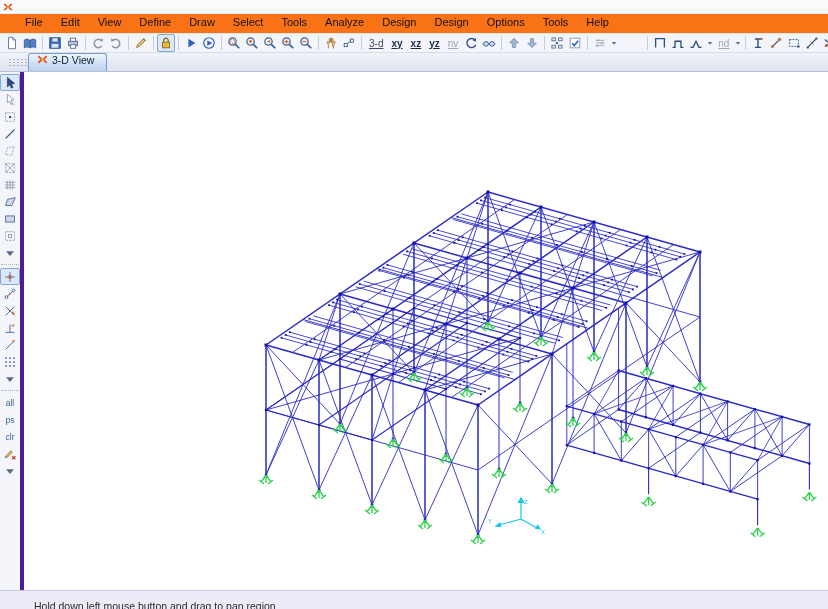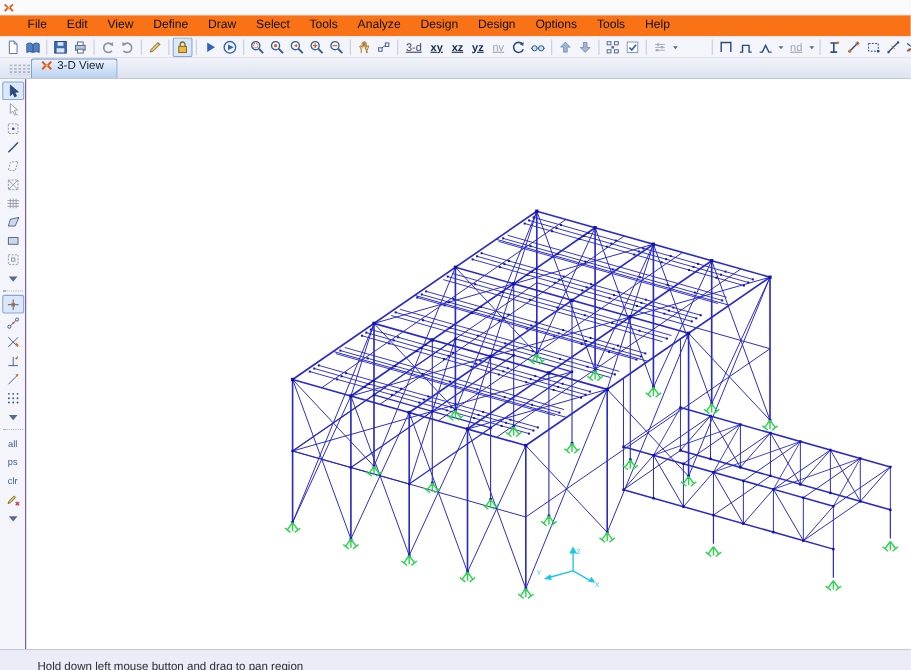--- a/index.html
+++ b/index.html
@@ -37,21 +37,21 @@
     border-bottom:1px solid #b9c3d8; display:flex; align-items:flex-end; padding-left:8px; }
   .grip { width:20px; height:10px; margin-bottom:3px;
     background-image:radial-gradient(#aab2c6 1px, transparent 1px); background-size:4px 3px; }
   .tab { height:18px; display:flex; gap:4px; padding:0 12px 0 8px;
     font-size:10.5px; color:#10203c; background:linear-gradient(#ecf4fd,#b9d0ee);
     border:1px solid #7a9cc6; border-bottom:none; border-radius:3px 3px 0 0; }
   .tab svg { width:11px; height:11px; }
 
   
   .main { display:flex; height:518px; background:#fff; }
-  .rail { width:24px; background:#f3f5fa; border-right:1px solid #4c1d95;
+  .rail { width:24px; background:#f3f5fa; border-right:4px solid #4c1d95;
     display:flex; flex-direction:column; align-items:center; padding-top:2px; }
   .rail-btn { width:20px; height:17px; display:flex; align-items:center; justify-content:center;
     border:1px solid transparent; border-radius:2px; font-size:8.5px; color:#3c5e92; }
   .rail-btn svg { width:14px; height:14px; }
   .rail-btn.pressed { background:#dbe8f9; border-color:#86a7d3; }
   .rail-sep { width:18px; height:1px; border-top:1px dotted #aab2c6; margin:3px 0; }
   .canvas { flex:1; position:relative; background:#fff; }
   .canvas svg { display:block; }
 
   

